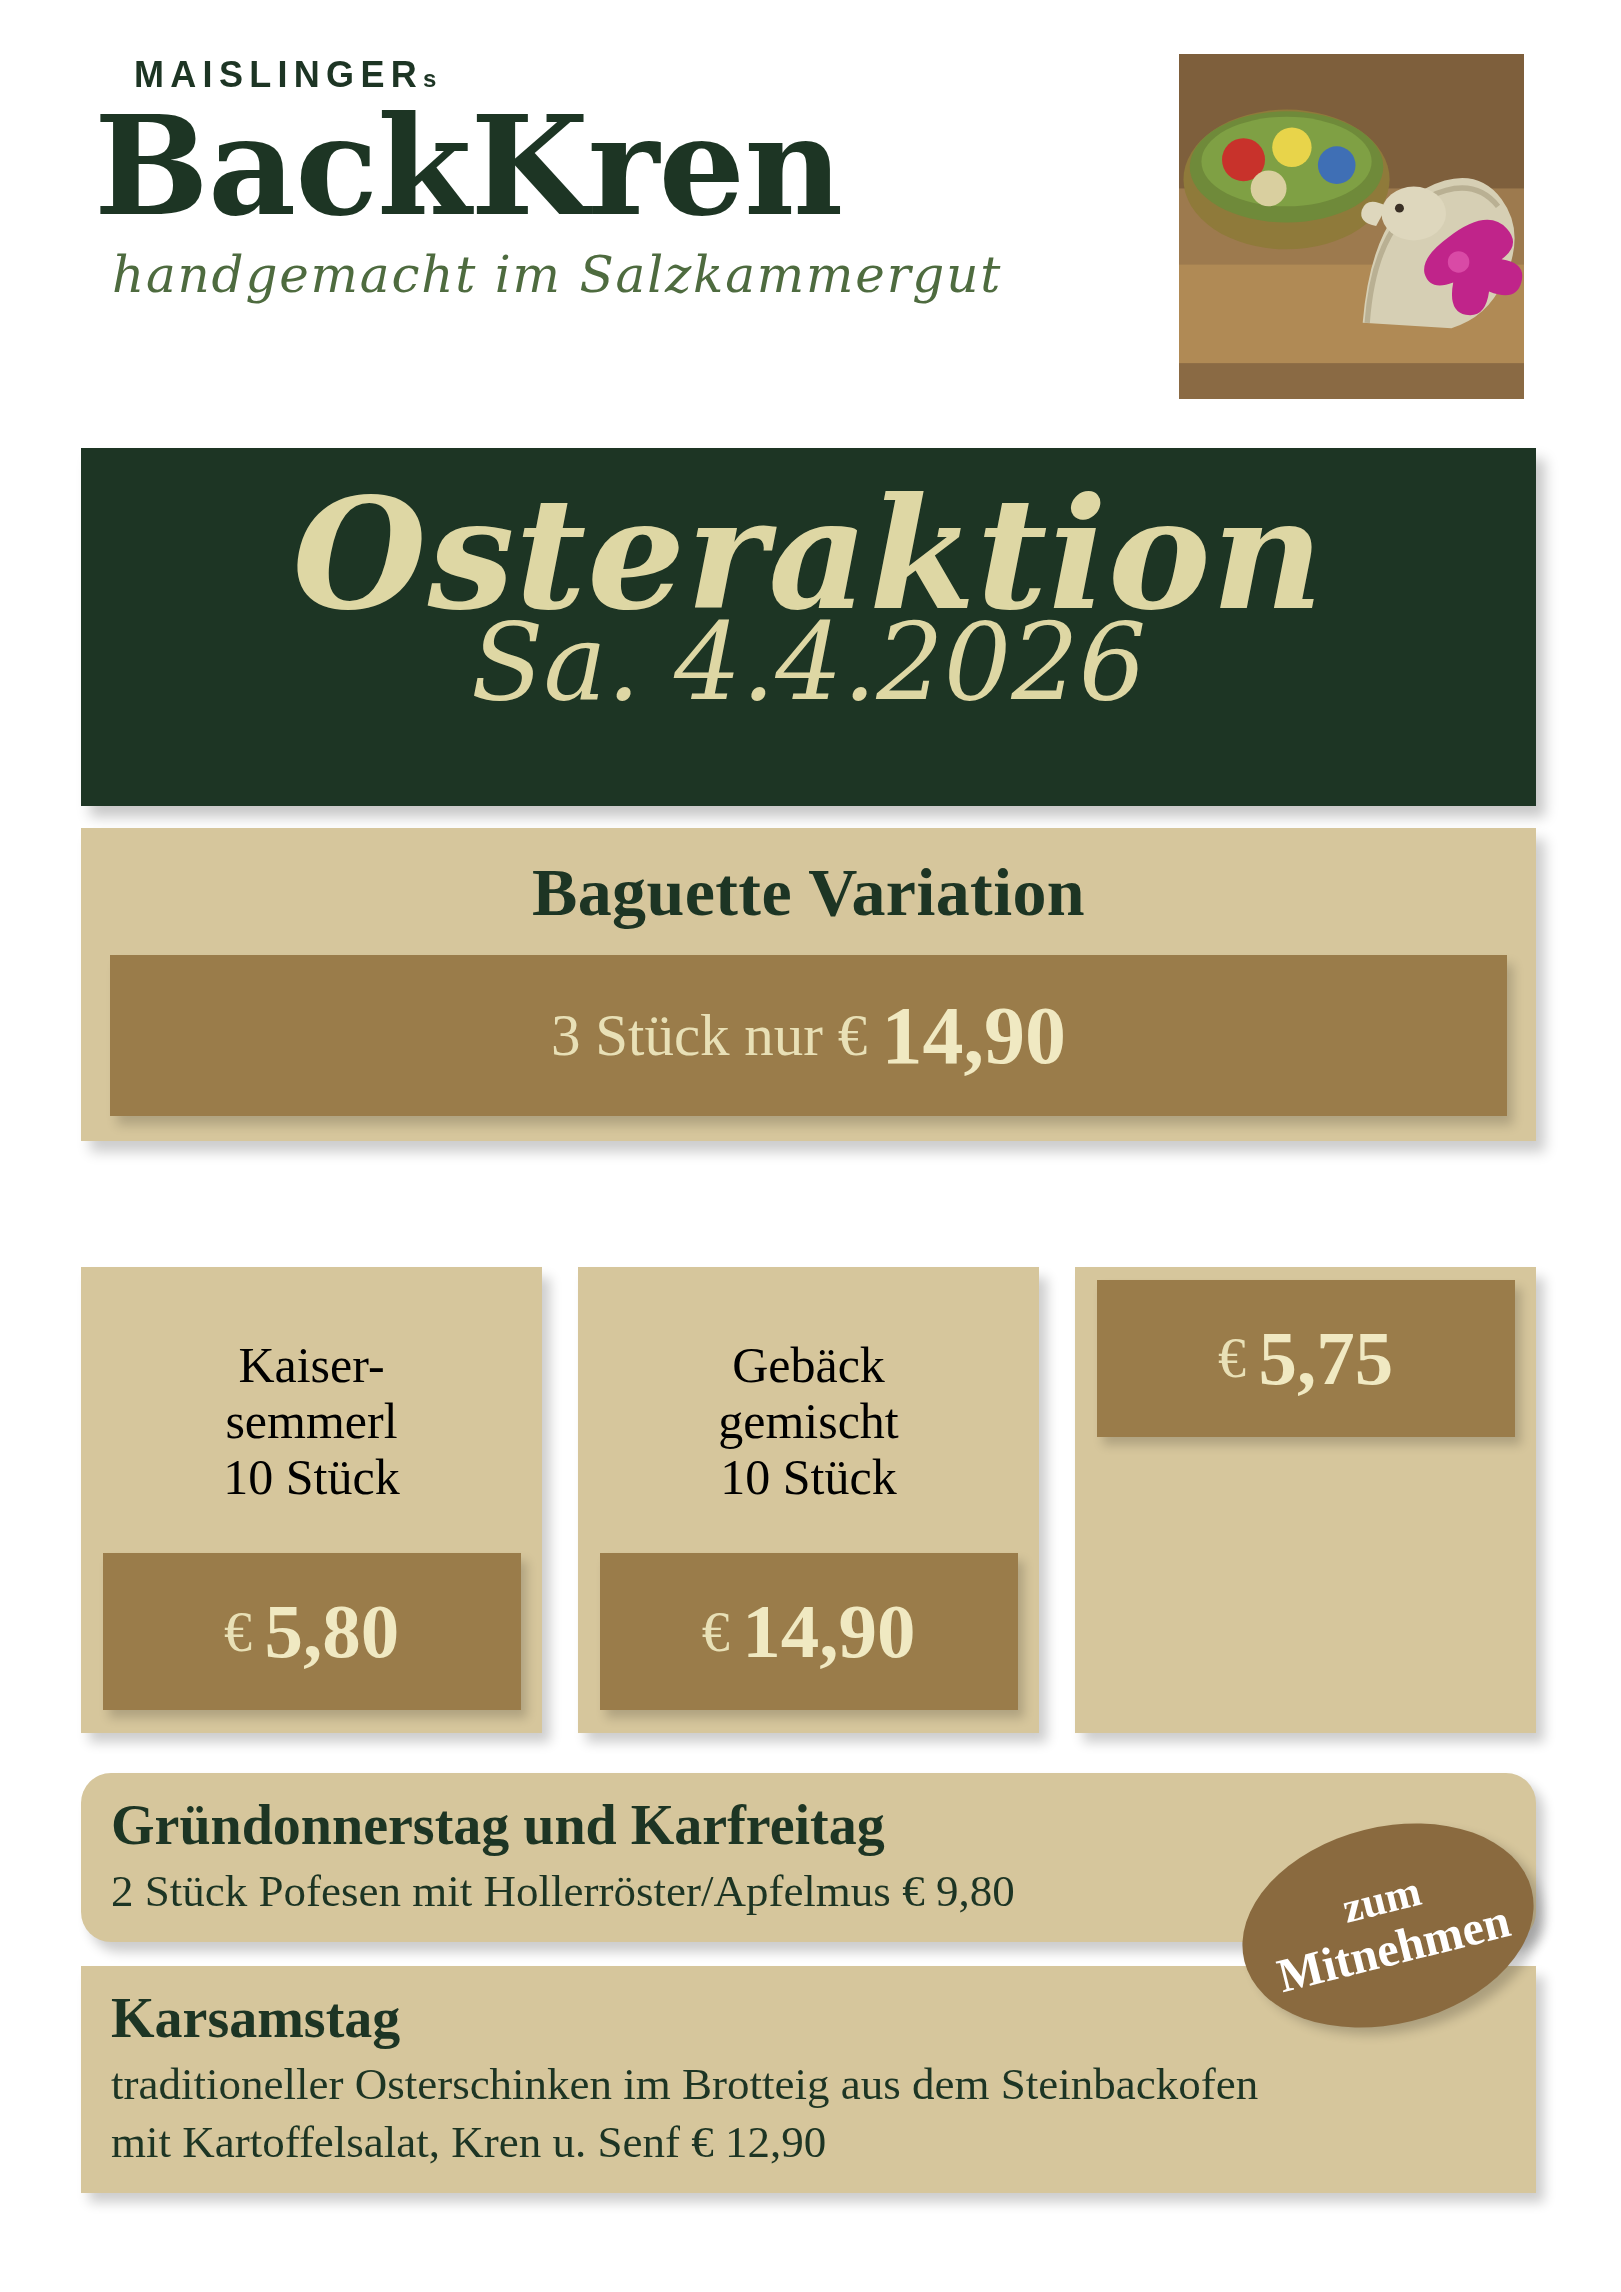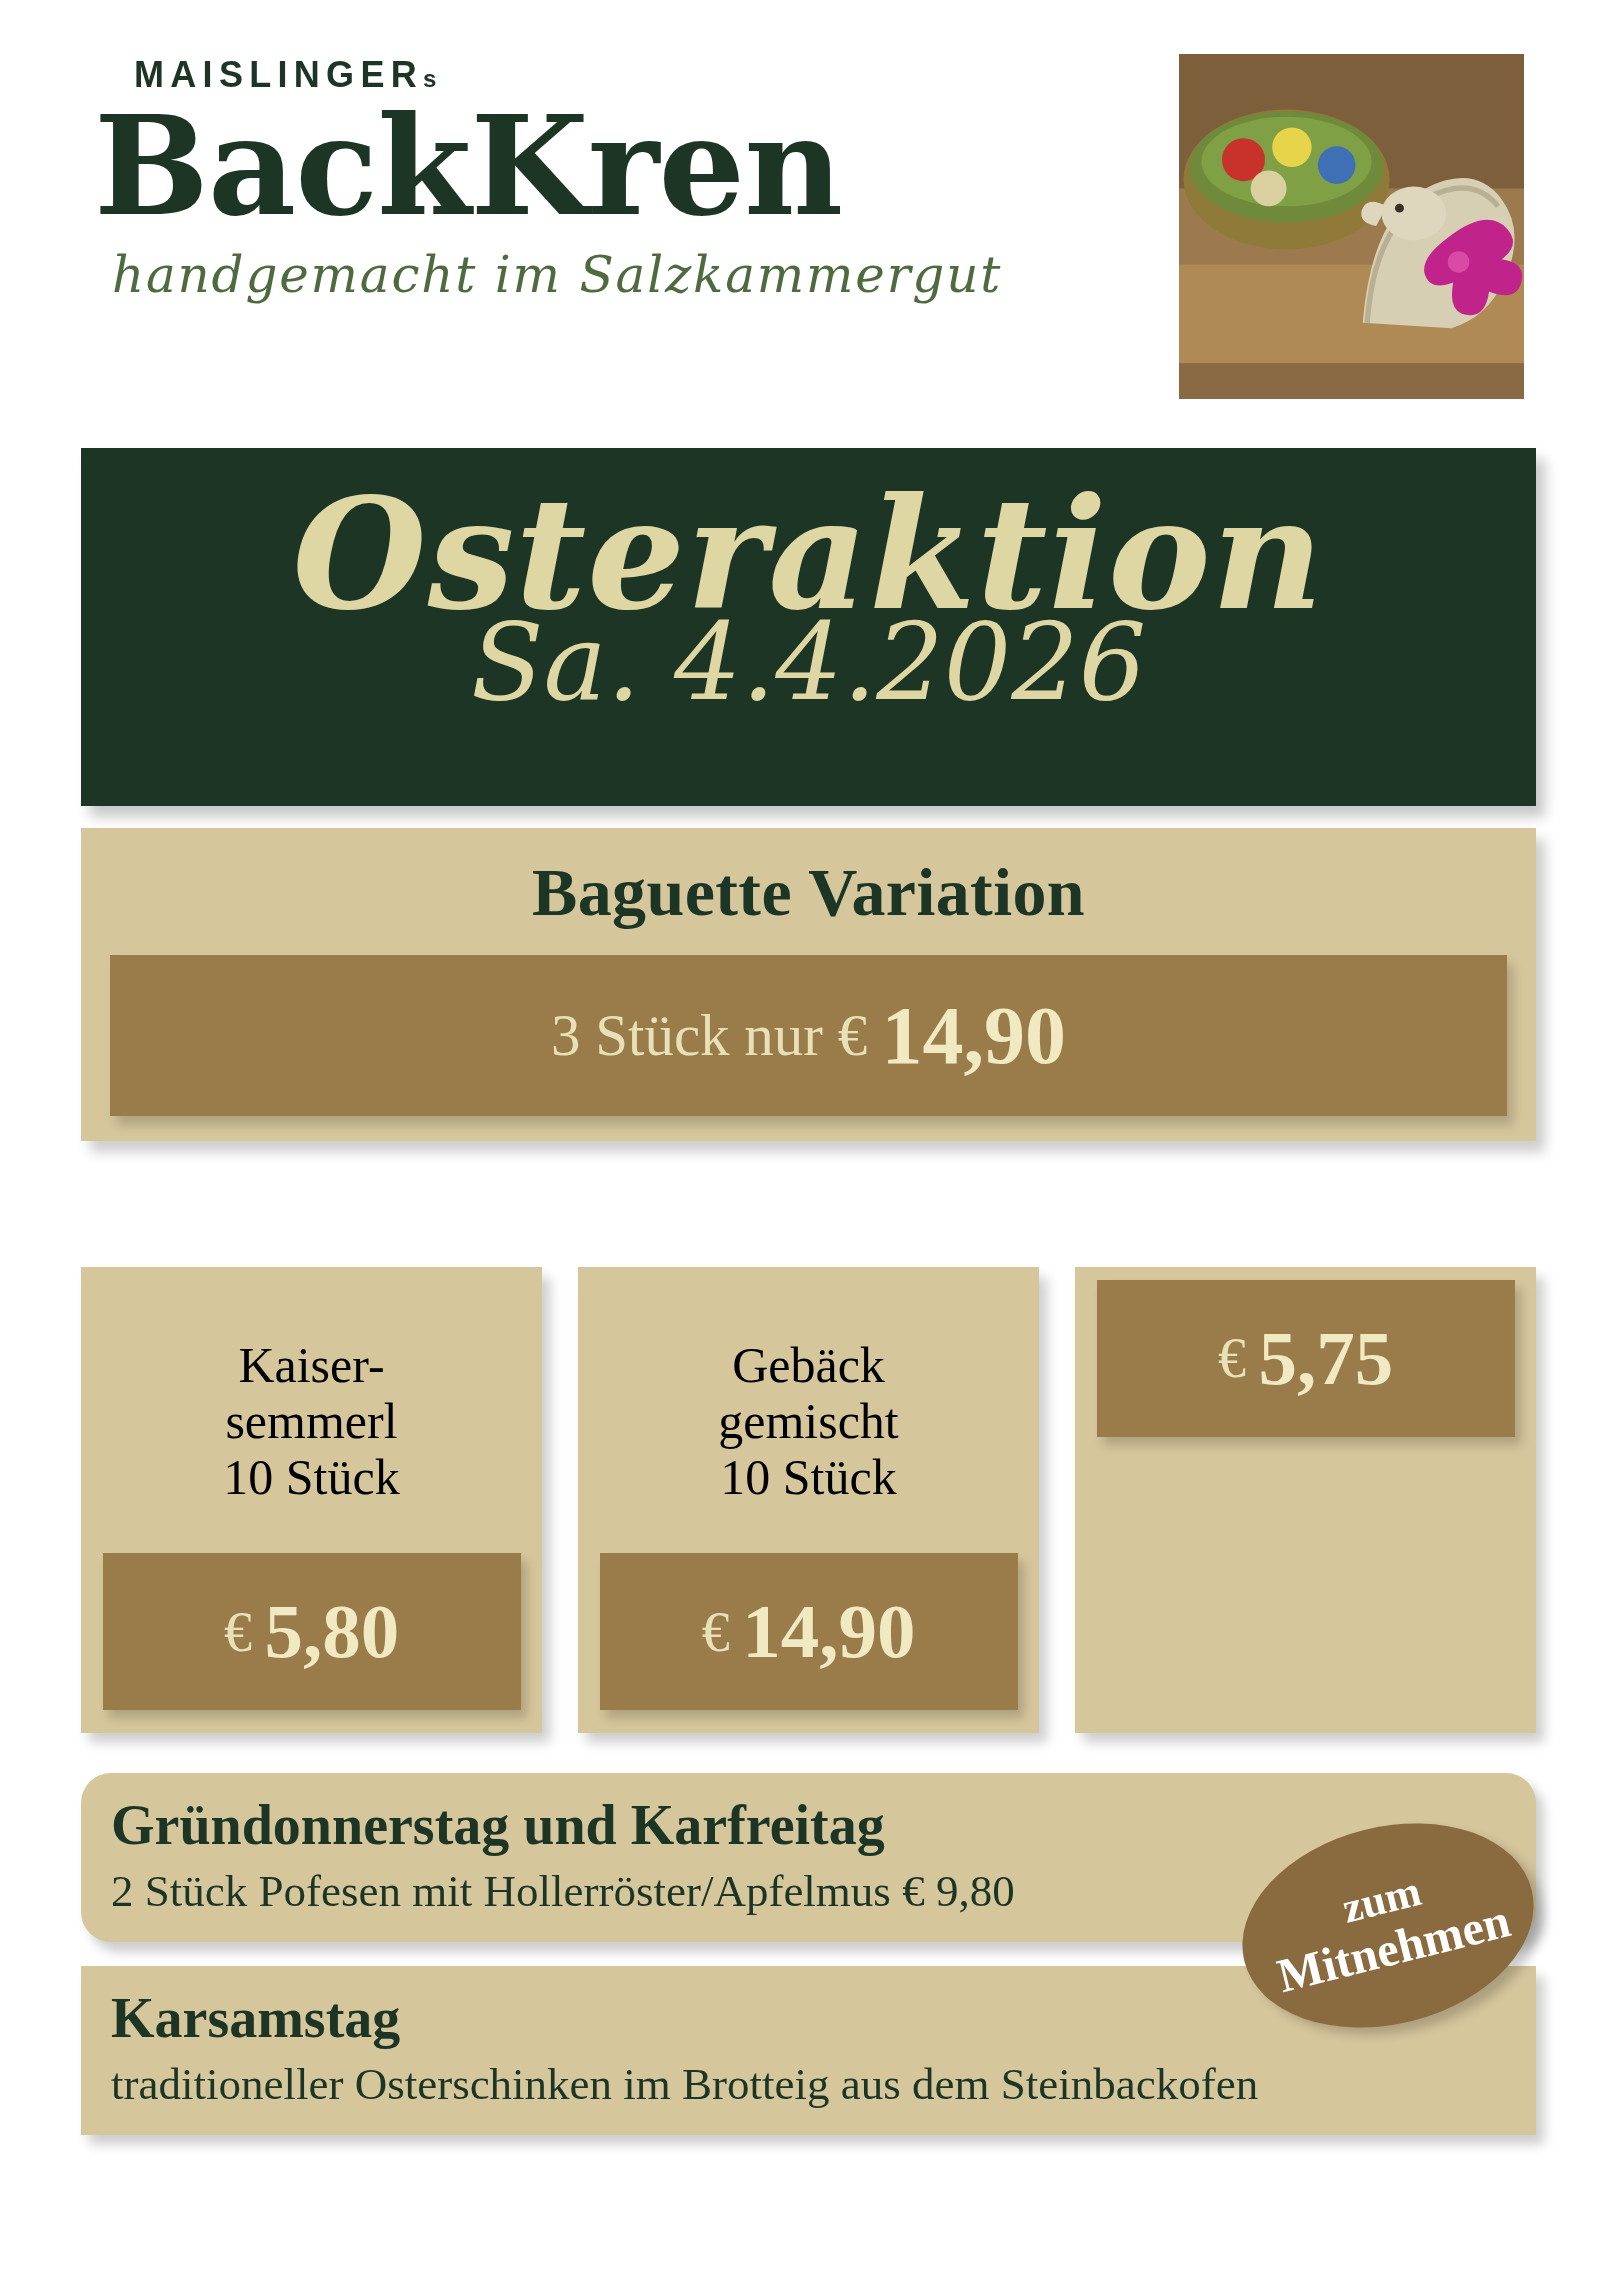--- a/index.html
+++ b/index.html
@@ -344,20 +344,21 @@
   </div>
 
   <div class="block block-a">
     <h3>Gründonnerstag und Karfreitag</h3>
     <p>2 Stück Pofesen mit Hollerröster/Apfelmus € 9,80</p>
   </div>
 
   <div class="block block-b">
     <h3>Karsamstag</h3>
     <p>traditioneller Osterschinken im Brotteig aus dem Steinbackofen</p>
+    <p>mit Kartoffelsalat, Kren u. Senf   € 12,90</p>
   </div>
 
   <div class="stamp">
     <div class="l1">zum</div>
     <div class="l2">Mitnehmen</div>
   </div>
 
 </div>
 
 

